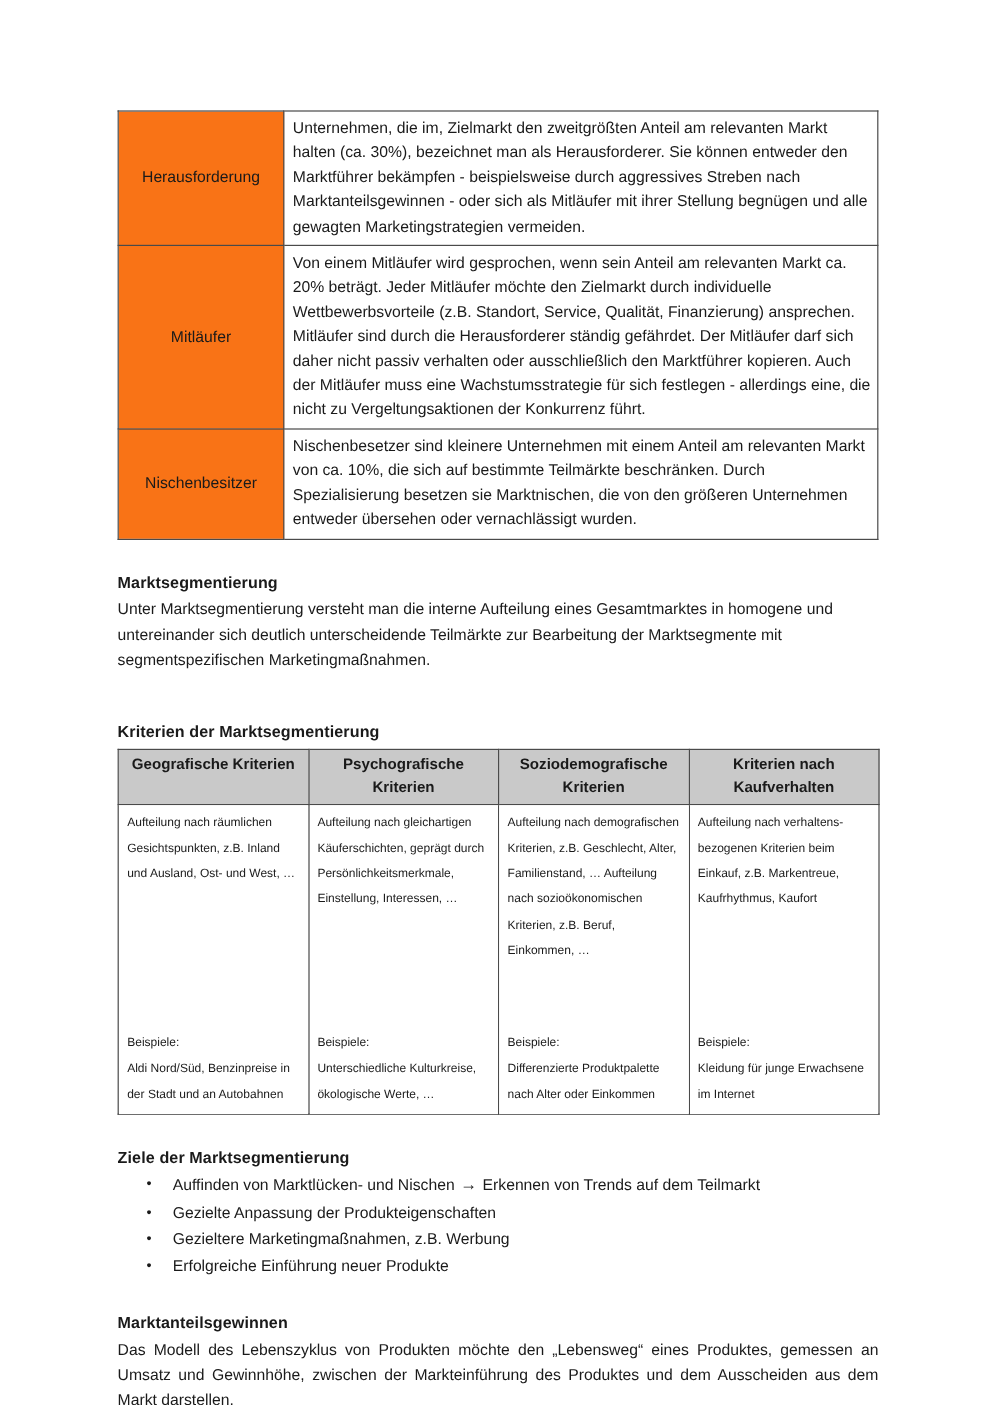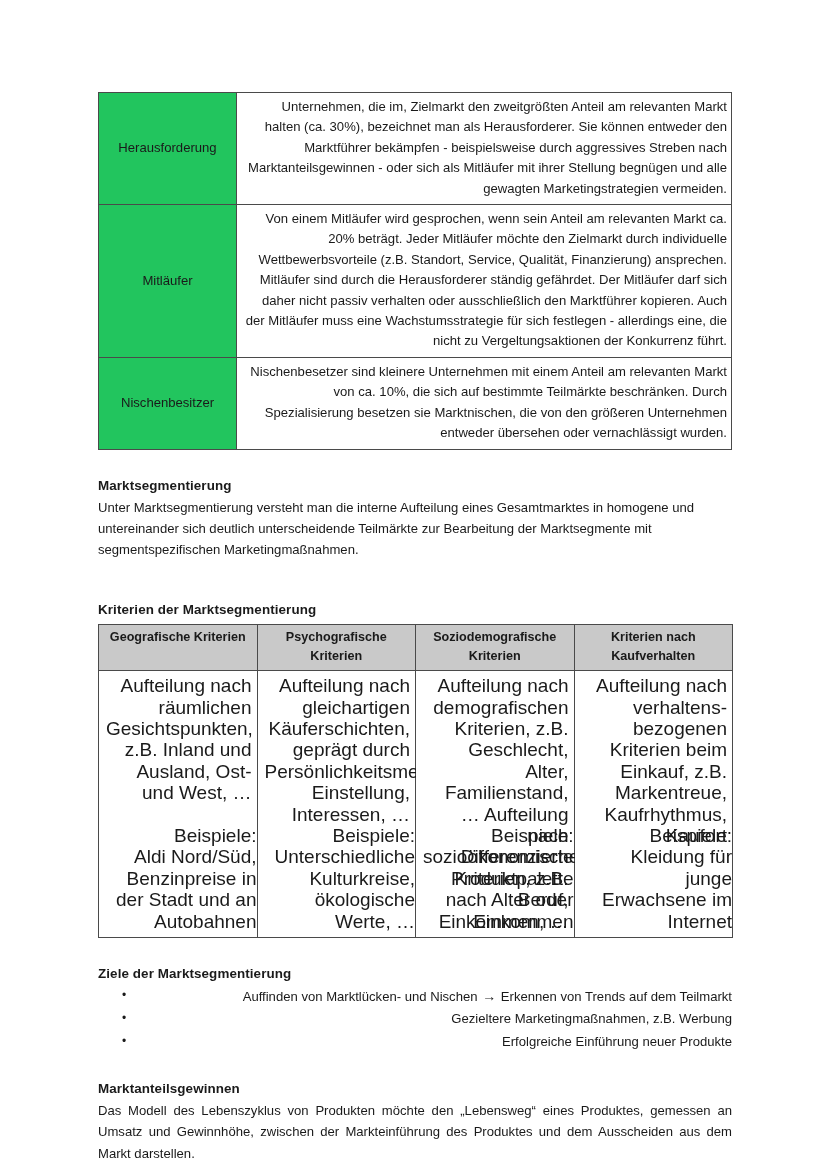--- a/index.html
+++ b/index.html
@@ -36,27 +36,27 @@
     width: 634px;
     table-layout: fixed;
   }
   table td, table th {
     border: 1px solid #4a4a4a;
     vertical-align: top;
     padding: 4px 6px 5px 7px;
     font-size: 13.1px;
     line-height: 20.4px;
     font-weight: normal;
-    text-align: right;
+    text-align: left;
   }
 
   
   .t-roles col.c-label { width: 138px; }
   .t-roles td.label {
-    background: #22c55e;
+    background: #f97316;
     text-align: center;
     vertical-align: middle;
     padding: 4px 4px;
   }
   .t-roles td.desc {
     background: #ffffff;
     padding-right: 4px;
   }
   .t-roles td.desc p {
     margin: 0;
@@ -90,38 +90,37 @@
     font-size: 12.6px;
     line-height: 19px;
     padding: 3px 4px 4px 4px;
     vertical-align: top;
   }
   .t-crit td {
     background: #ffffff;
     height: 248px;
     padding: 4px 5px 5px 7px;
     position: relative;
-    font-size: 19px;
+    font-size: 10px;
     line-height: 21.4px;
   }
   .t-crit td .main { display: block; }
   .t-crit td .examples {
     display: block;
     position: absolute;
     left: 7px;
     right: 0;
     bottom: 5px;
   }
 
   
   ul.goals {
     margin: 2px 0 0 0;
     padding: 0 0 0 46px;
     list-style: none;
-    text-align: right;
   }
   ul.goals li {
     font-size: 13.1px;
     line-height: 22.4px;
     position: relative;
     padding-left: 0;
   }
   ul.goals li::before {
     content: "\2022";
     position: absolute;
@@ -210,20 +209,21 @@
             </td>
           </tr>
         </tbody>
       </table>
     </div>
 
     <div class="h-block">
       <h2>Ziele der Marktsegmentierung</h2>
       <ul class="goals">
         <li><span>Auffinden von Marktlücken- und Nischen</span> <span class="arrow">→</span> <span>Erkennen von Trends auf dem Teilmarkt</span></li>
+        <li><span>Gezielte Anpassung der Produkteigenschaften</span></li>
         <li><span>Gezieltere Marketingmaßnahmen, z.B. Werbung</span></li>
         <li><span>Erfolgreiche Einführung neuer Produkte</span></li>
       </ul>
     </div>
 
     <div class="h-block">
       <h2>Marktanteilsgewinnen</h2>
       <p class="body justify">Das Modell des Lebenszyklus von Produkten möchte den „Lebensweg“ eines Produktes, gemessen an Umsatz und Gewinnhöhe, zwischen der Markteinführung des Produktes und dem Ausscheiden aus dem Markt darstellen.</p>
     </div>
 

